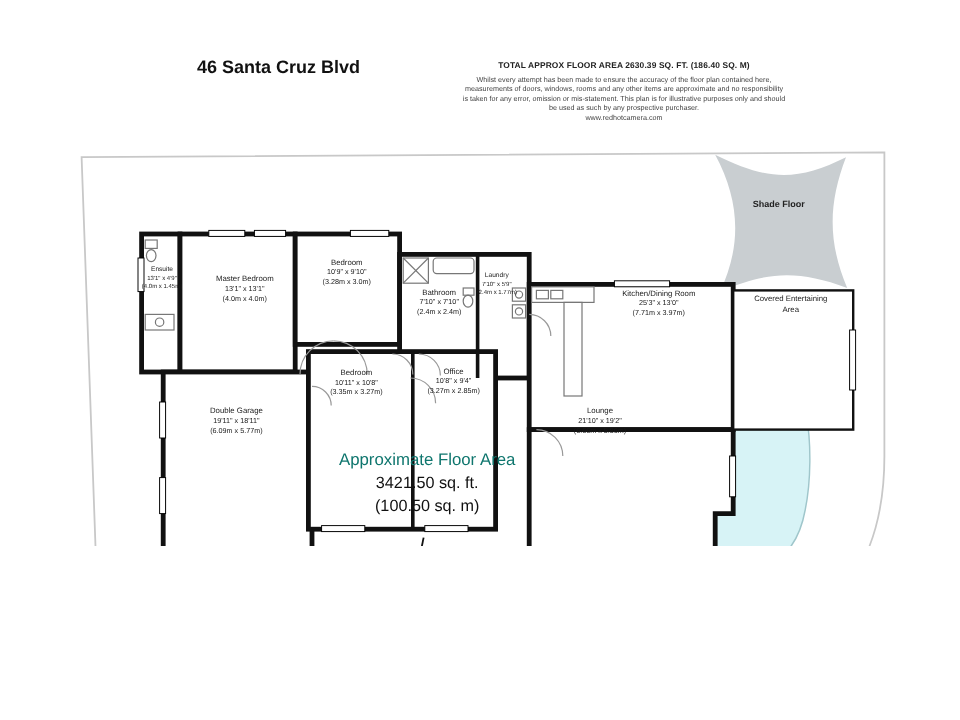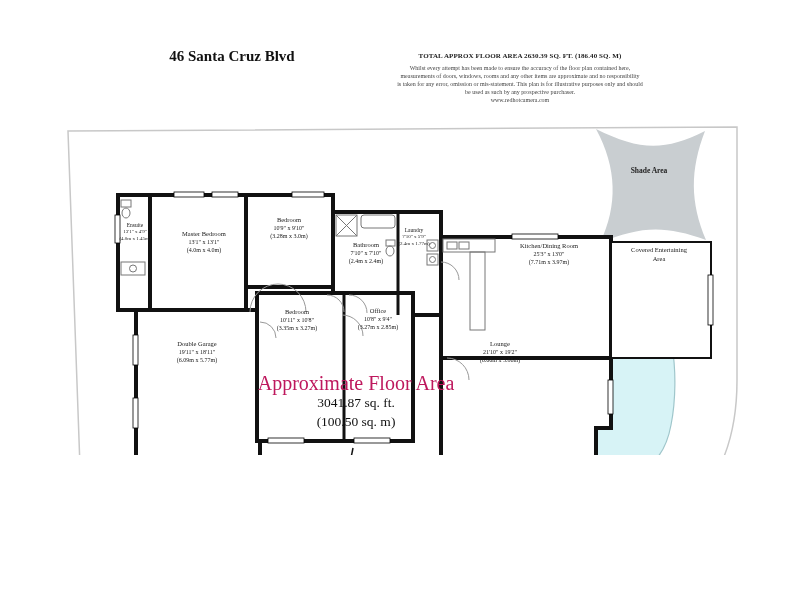--- a/index.html
+++ b/index.html
@@ -1,32 +1,32 @@
 <!DOCTYPE html>
 <html><head>
 <meta charset="utf-8">
 <style>
   html,body{margin:0;padding:0;background:#fff;}
   .canvas{
     position:relative;width:800px;height:455px;background:#ffffff;overflow:hidden;
-    font-family:Liberation Serif, serif;color:#1a1a1a;
+    font-family:Liberation Sans, sans-serif;color:#1a1a1a;
   }
   svg{position:absolute;left:0;top:0;}
   .abs{position:absolute;transform:translate(-50%,0);text-align:center;}
   .abs-c{position:absolute;transform:translate(-50%,-50%);text-align:center;white-space:nowrap;}
   .addr{font-weight:bold;font-size:15px;line-height:23px;color:#111;}
   .disc{width:300px;}
   .disc-title{font-size:7px;font-weight:bold;color:#222;margin-bottom:4px;letter-spacing:.1px;}
   .disc-line{font-size:6px;line-height:8px;color:#444;}
   .room-label .rname{font-size:6.5px;line-height:9px;color:#1a1a1a;}
   .room-label .rdim{font-size:6px;line-height:8px;color:#1a1a1a;}
   .room-label.tiny .rname{font-size:5.5px;line-height:7px;}
   .room-label.tiny .rdim{font-size:5px;line-height:6.5px;}
   .sail-label{font-size:7.5px;font-weight:bold;color:#222;}
-  .area-note .t1{font-size:20px;line-height:19px;color:#be185d;}
+  .area-note .t1{font-size:14px;line-height:19px;color:#0f766e;}
   .area-note .t2{font-size:13.5px;line-height:19px;color:#111;}
   .north{font-size:23px;font-weight:bold;color:#111;}
 </style>
 </head>
 <body>
 
 <div class="canvas">
 
   <svg width="800" height="600" viewBox="0 0 800 600">
 
@@ -119,21 +119,21 @@
 
   <div class="abs disc" style="left:520px;top:52px;">
     <div class="disc-title">TOTAL APPROX FLOOR AREA 2630.39 SQ. FT. (186.40 SQ. M)</div>
     <div class="disc-line">Whilst every attempt has been made to ensure the accuracy of the floor plan contained here,</div>
     <div class="disc-line">measurements of doors, windows, rooms and any other items are approximate and no responsibility</div>
     <div class="disc-line">is taken for any error, omission or mis-statement. This plan is for illustrative purposes only and should</div>
     <div class="disc-line">be used as such by any prospective purchaser.</div>
     <div class="disc-line">www.redhotcamera.com</div>
   </div>
 
-  <div class="abs-c sail-label" style="left:649px;top:170px;">Shade Area</div>
+  <div class="abs-c sail-label" style="left:649px;top:170px;">Shade Floor</div>
 
   <div class="abs-c room-label tiny" style="left:135px;top:232px;">
     <div class="rname">Ensuite</div>
     <div class="rdim">13'1" x 4'9"</div>
     <div class="rdim">(4.0m x 1.45m)</div>
   </div>
 
   <div class="abs-c room-label" style="left:204px;top:241px;">
     <div class="rname">Master Bedroom</div>
     <div class="rdim">13'1" x 13'1"</div>
@@ -188,19 +188,19 @@
   </div>
 
   <div class="abs-c room-label" style="left:500px;top:351px;">
     <div class="rname">Lounge</div>
     <div class="rdim">21'10" x 19'2"</div>
     <div class="rdim">(6.66m x 5.86m)</div>
   </div>
 
   <div class="abs-c area-note" style="left:356px;top:402px;">
     <div class="t1">Approximate Floor Area</div>
-    <div class="t2">3041.87 sq. ft.</div>
+    <div class="t2">3421.50 sq. ft.</div>
     <div class="t2">(100.50 sq. m)</div>
   </div>
 
   <div class="abs-c north" style="left:354px;top:519px;">N</div>
 
 </div>
 
 </body></html>

